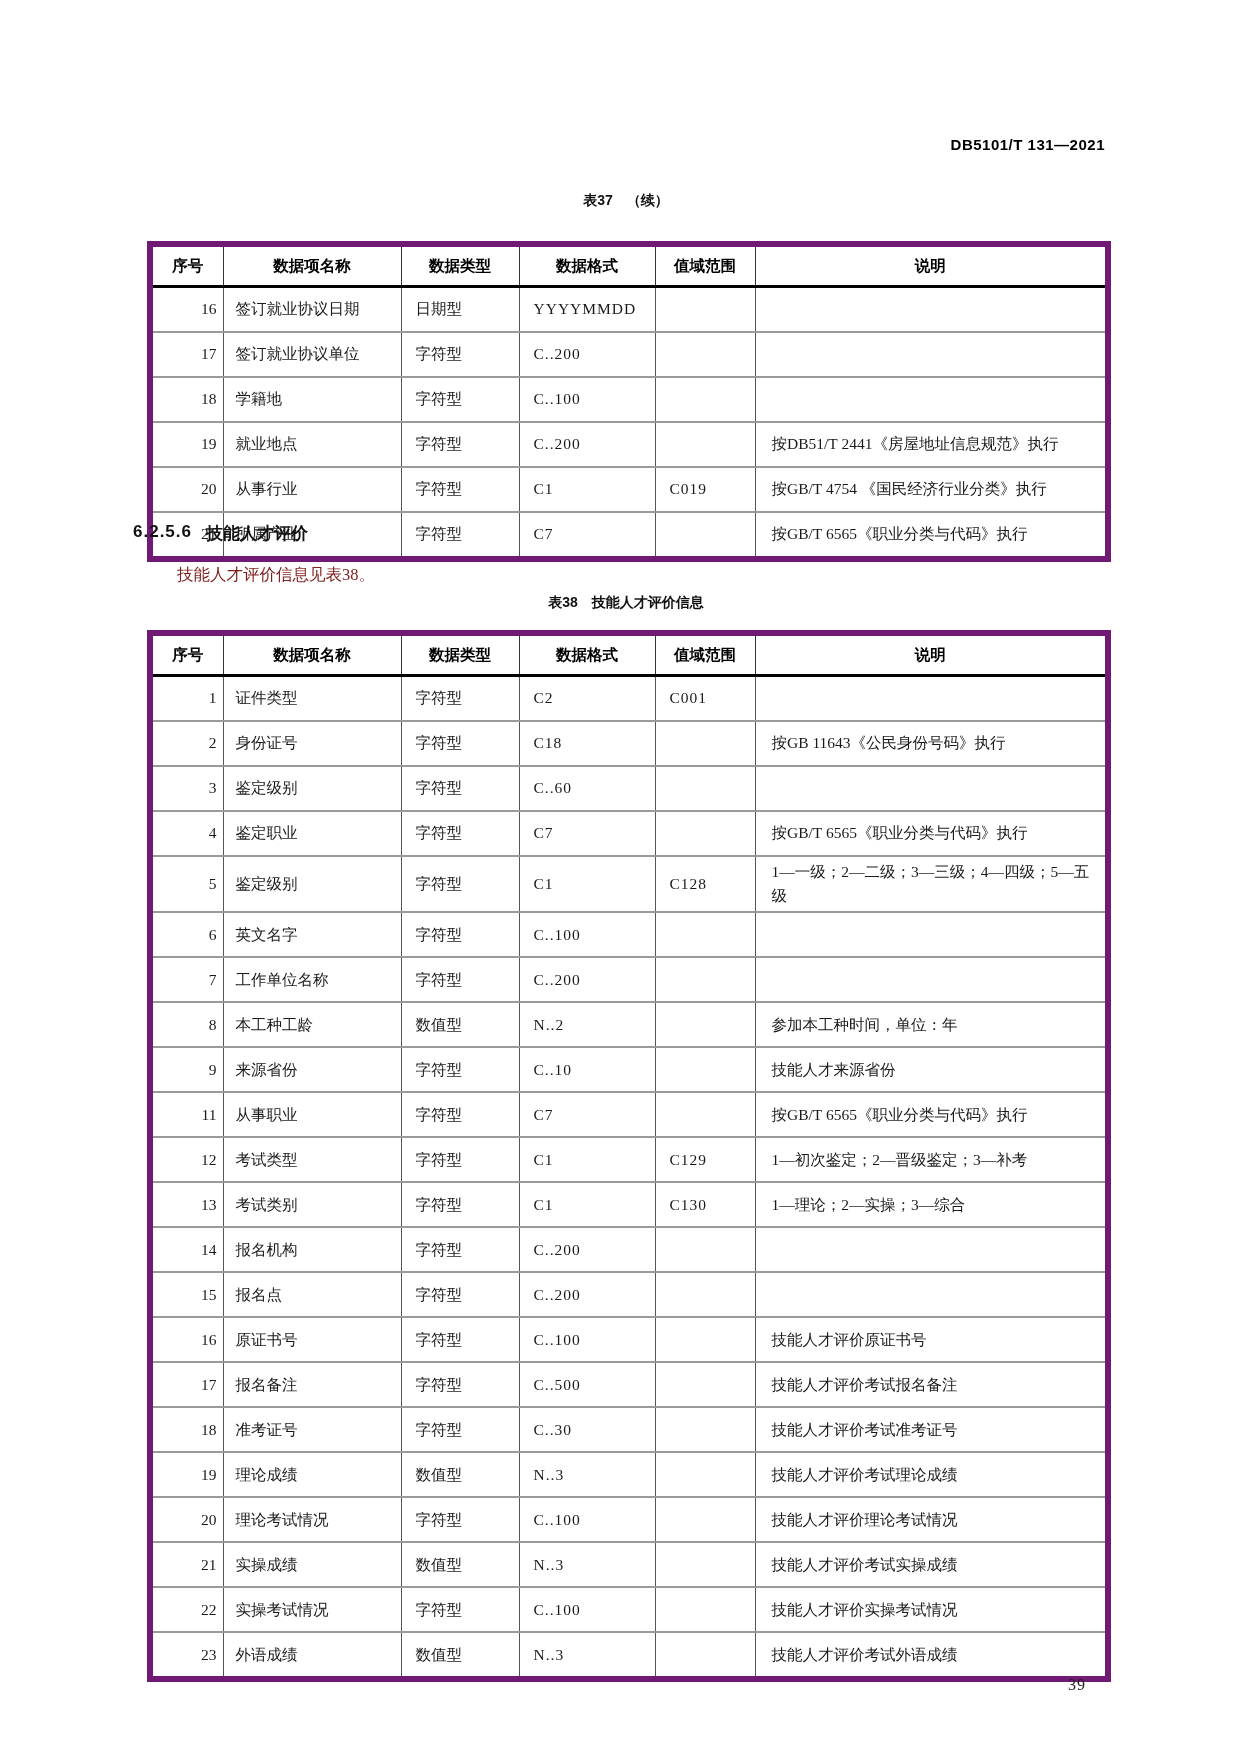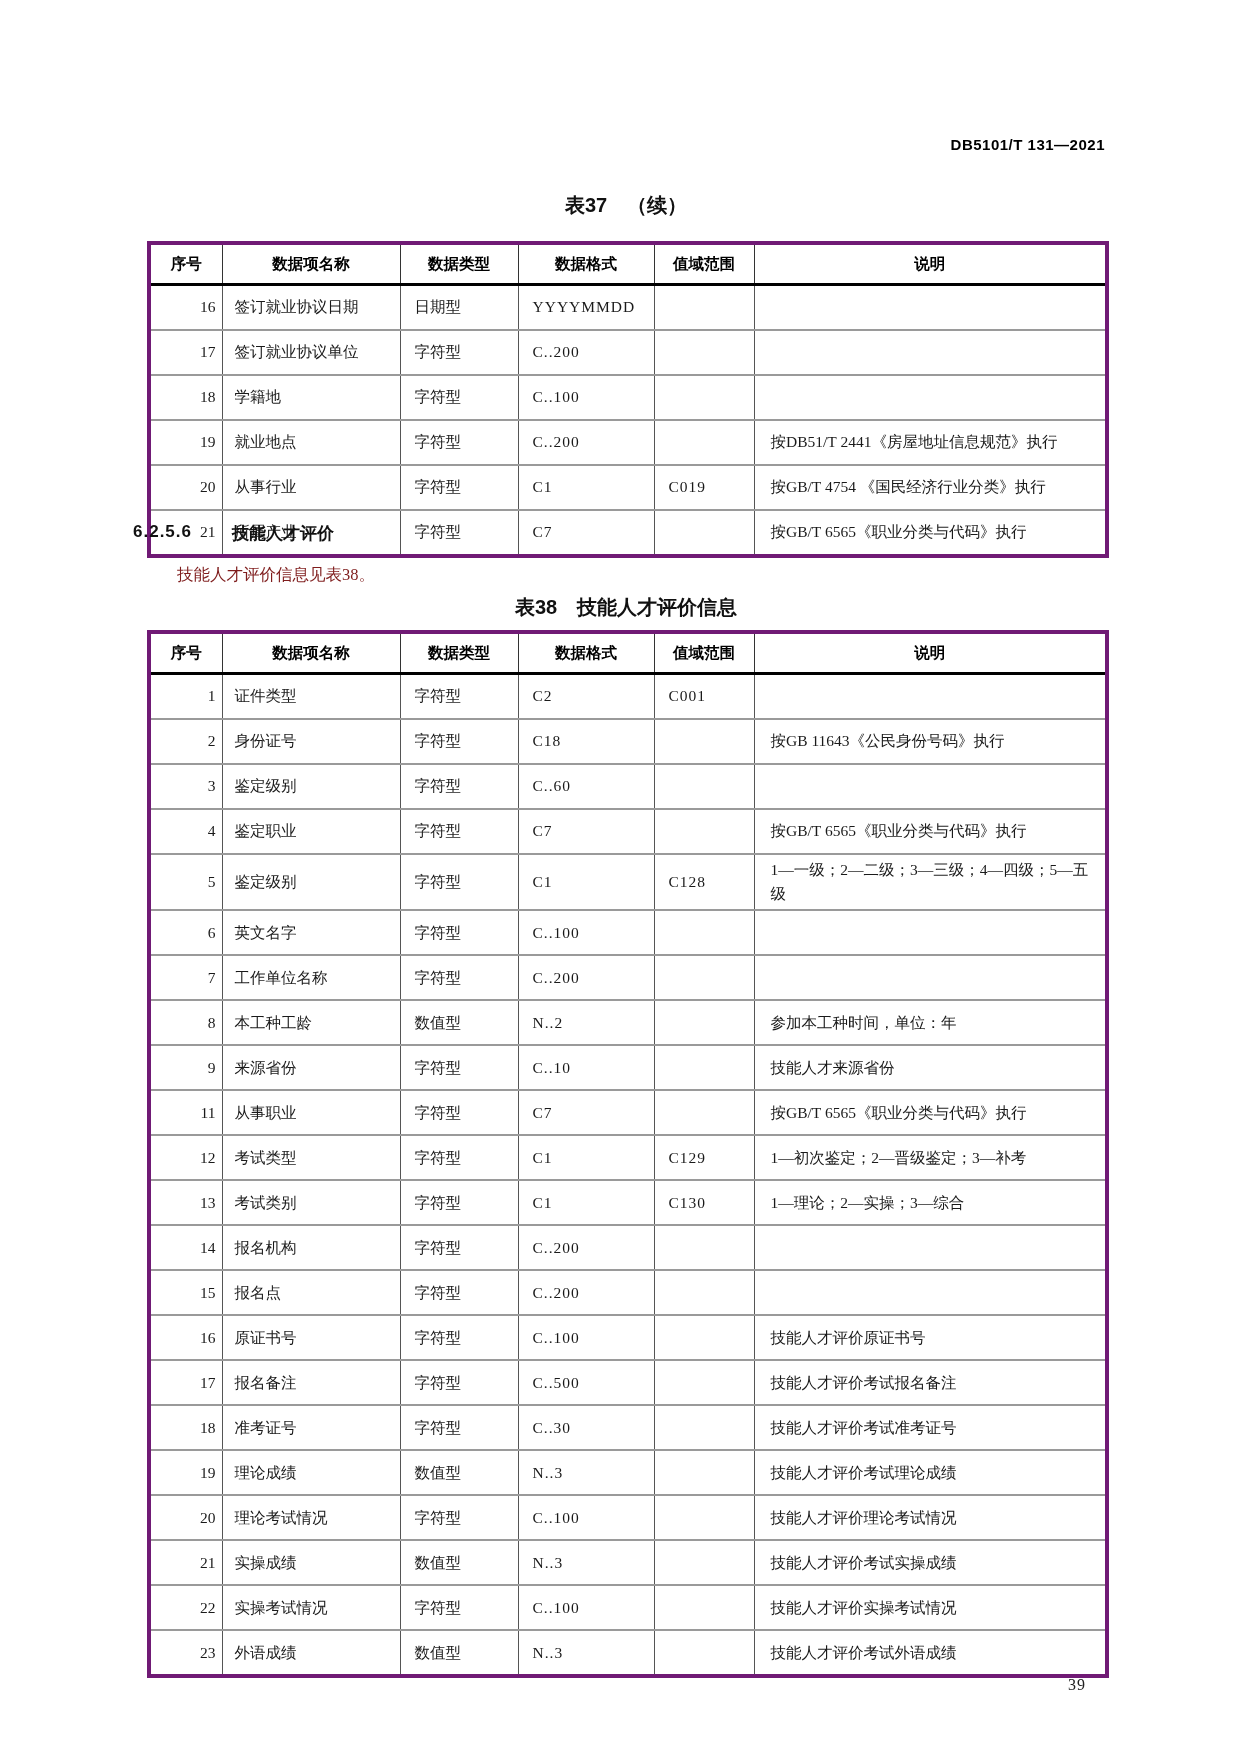--- a/index.html
+++ b/index.html
@@ -13,31 +13,31 @@
   }
   .doc-number{
     position:absolute;top:136px;right:136px;
     font-family:"Liberation Sans", sans-serif;
     font-weight:bold;font-size:15px;letter-spacing:.5px;color:#000000;
   }
   .table-caption{
     position:absolute;left:147px;width:958px;
     text-align:center;
     font-family:"Liberation Sans", sans-serif;
-    font-weight:bold;font-size:20px;color:#111;
+    font-weight:bold;font-size:14px;color:#111;
   }
   #cap37{top:192px;}
   #cap38{top:594px;}
   .tbl-wrap{position:absolute;left:147px;width:958px;}
   #tbl37-wrap{top:241px;}
   #tbl38-wrap{top:630px;}
   table.data{
     border-collapse:collapse;table-layout:fixed;width:958px;
     font-size:15.5px;color:#1a1a1a;
-    border:4px solid #701a75;
+    border:6px solid #701a75;
   }
   table.data col.c0{width:73px;}
   table.data col.c1{width:178px;}
   table.data col.c2{width:118px;}
   table.data col.c3{width:136px;}
   table.data col.c4{width:100px;}
   table.data col.c5{width:353px;}
   table.data th{
     height:38px;
     font-family:"Liberation Sans", sans-serif;
@@ -67,21 +67,21 @@
   table.data tr td:last-child{border-right:none;}
   table.data th:first-child{border-left:none;}
   table.data th:last-child{border-right:none;}
   table.data tbody tr:last-child td{border-bottom:none;}
   .section-heading{
     position:absolute;left:133px;top:522px;
     font-family:"Liberation Sans", sans-serif;
     font-weight:bold;font-size:17px;color:#111;
     display:flex;
   }
-  .section-heading .num{margin-right:40px;letter-spacing:1px;}
+  .section-heading .num{margin-right:14px;letter-spacing:1px;}
   .para{
     position:absolute;left:177px;top:564px;
     font-size:16.5px;color:#7f1d1d;
   }
   .page-number{
     position:absolute;top:1676px;left:1068px;
     font-size:16px;color:#222;letter-spacing:1px;
   }
 </style>
 </head>

